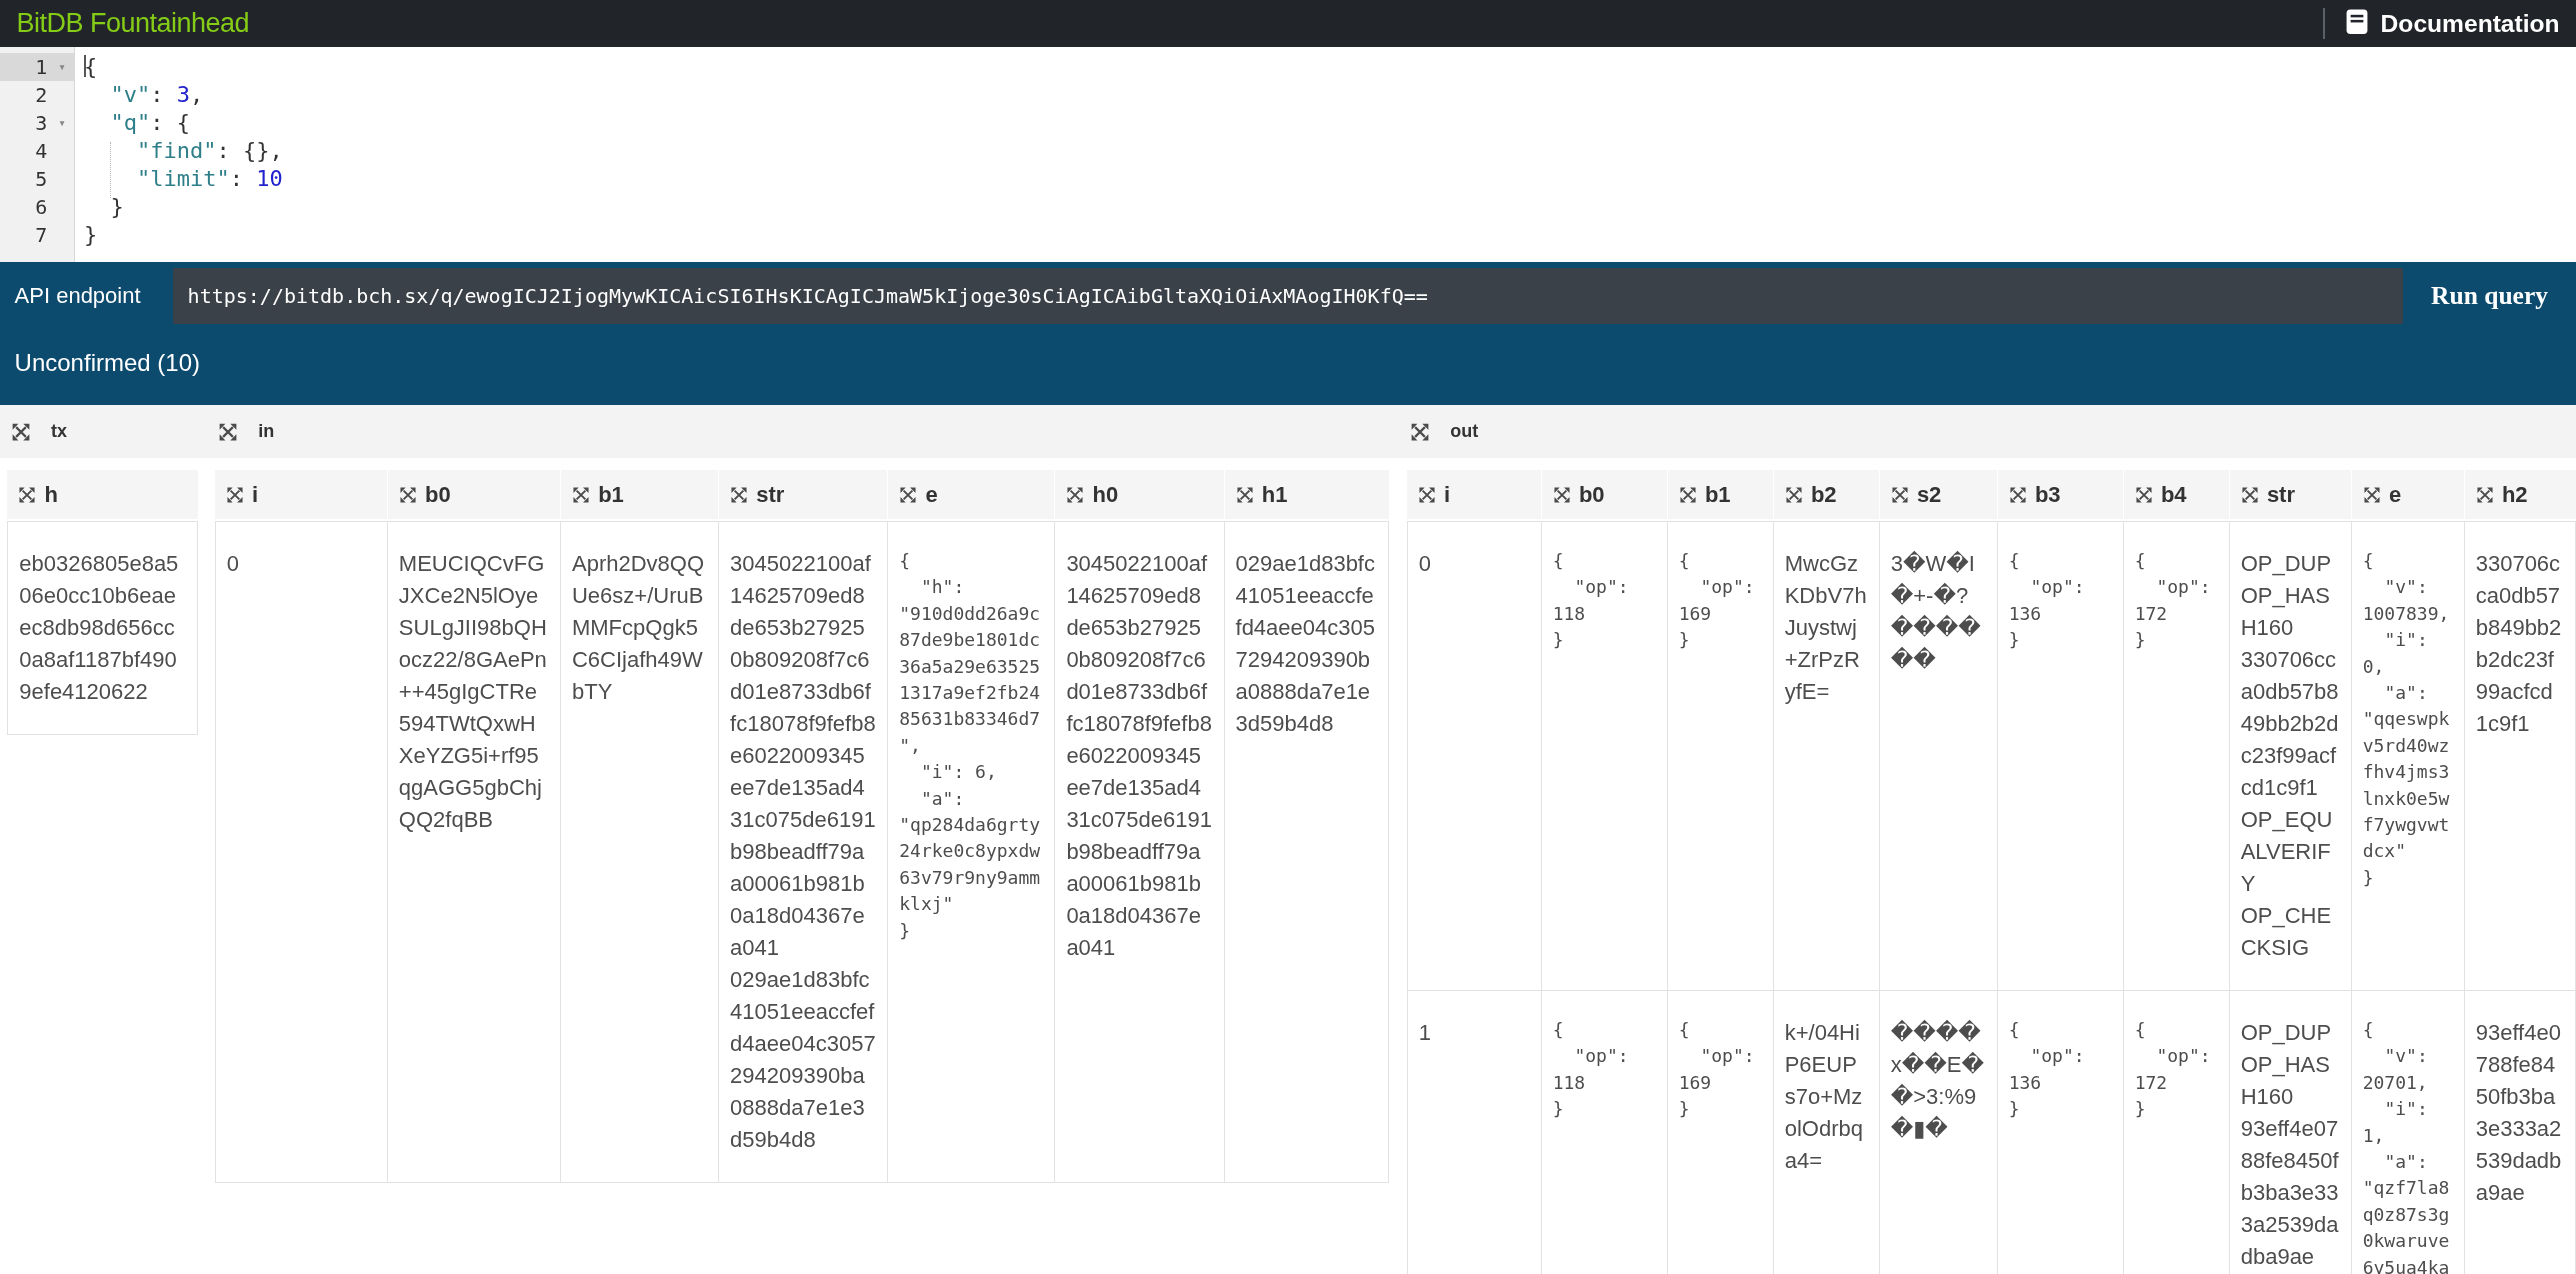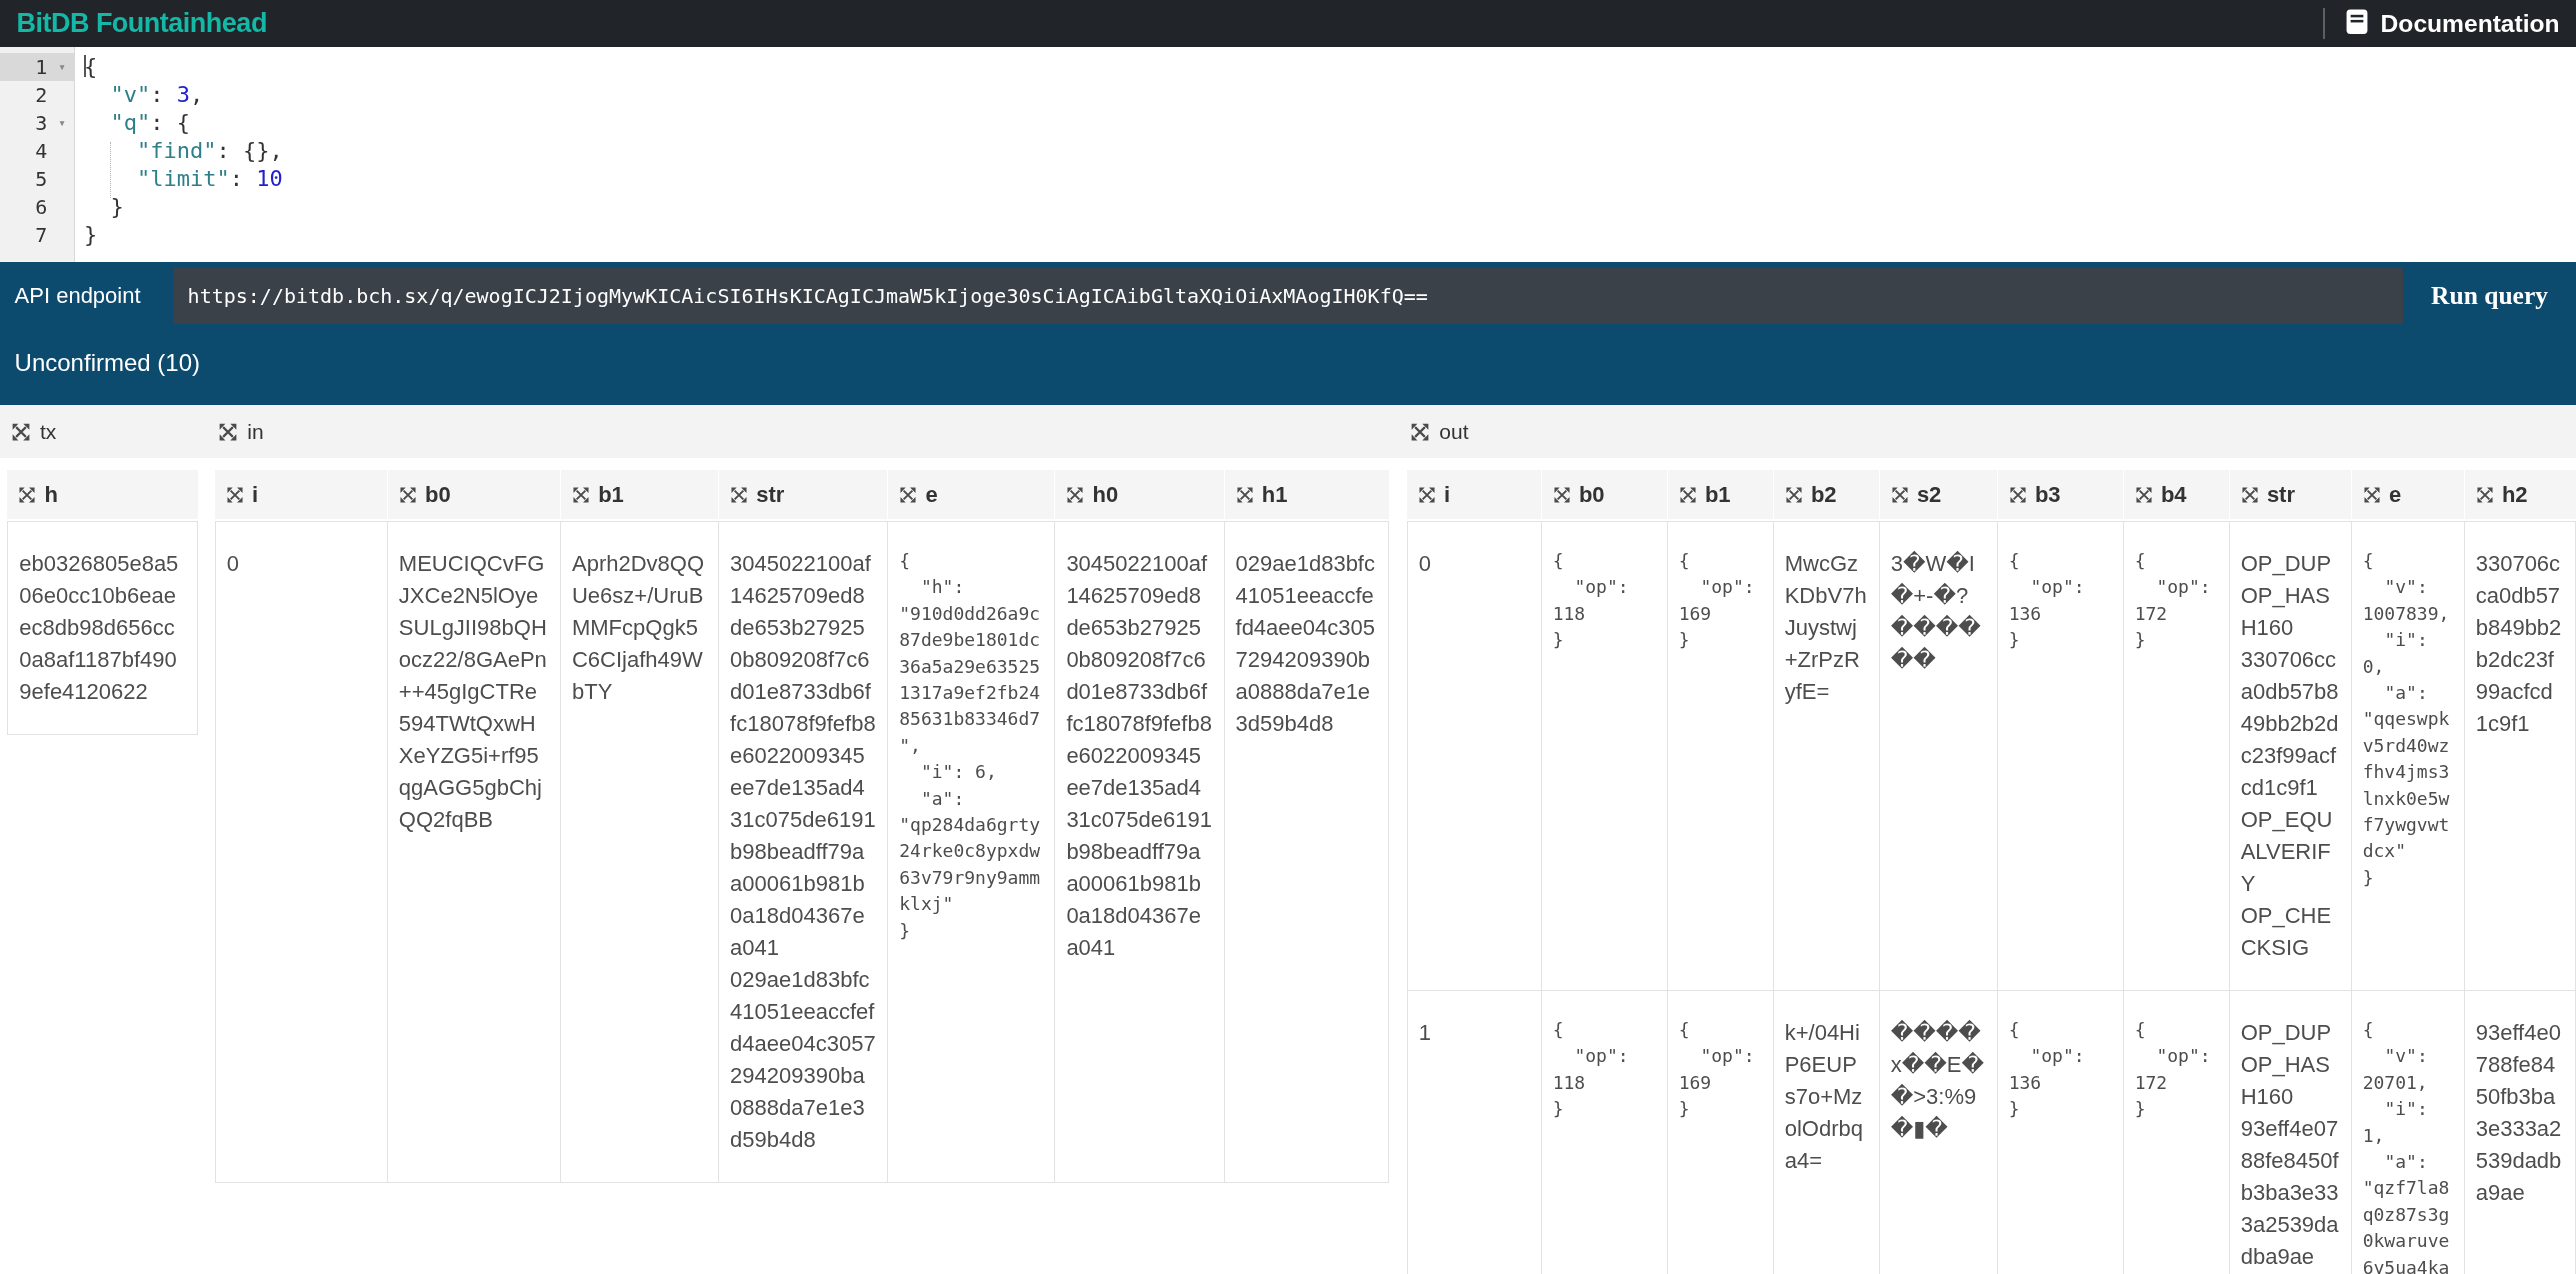--- a/index.html
+++ b/index.html
@@ -1,21 +1,21 @@
 <!DOCTYPE html>
 <html style="font-size:14.6px"><head>
 <meta charset="utf-8">
 <style>
   * { margin:0; padding:0; box-sizing:border-box; }
   html,body { width:2576px; height:1274px; overflow:hidden; background:#fff;
               font-family:"Liberation Sans","DejaVu Sans",sans-serif; }
 
   
   .topbar { height:47px; background:#212529; display:flex; align-items:center; padding:0 16.4px; }
-  .app-title { color:#14b8a6; font-size:27px; font-weight:700; letter-spacing:-0.5px; }
+  .app-title { color:#84cc16; font-size:27px; font-weight:400; letter-spacing:-0.5px; }
   .topbar-right { margin-left:auto; display:flex; align-items:center; }
   .tb-divider { width:1.8px; height:31px; background:#5a6066; margin-right:20px; }
   .doc-link { display:flex; align-items:center; gap:12px; color:#fff; text-decoration:none; cursor:pointer; }
   .doc-label { font-size:24.6px; font-weight:700; color:#fff; }
 
   
   .editor { height:215px; background:#fff; display:flex;
             font-family:"DejaVu Sans Mono","Liberation Mono",monospace; }
   .gutter { width:75px; background:#f1f1f1; border-right:0.9px solid #d8d8d8; padding-top:5.5px; }
   .gutter-line { height:28px; display:flex; align-items:center; }
@@ -45,21 +45,21 @@
              font-family:Liberation Serif, serif; }
   .unconfirmed { color:#fff; font-size:24px; margin:24.6px 0 0 14.6px; }
 
   
   .results { position:relative; }
   .band { position:absolute; left:0; top:0; width:100%; height:53px; background:#f3f3f3; }
   .groups { position:relative; display:flex; align-items:flex-start; padding-left:7.3px; }
   .group-tx { margin-right:16.4px; }
   .group-in { margin-right:18px; }
   .group-label { height:53px; display:flex; align-items:center; padding-left:3.6px; }
-  .glabel-text { font-size:21px; font-weight:400; color:#333; margin-left:9px; }
+  .glabel-text { font-size:18px; font-weight:700; color:#333; margin-left:20px; }
   .xicon { display:inline-flex; }
   .xicon svg { width:100%; height:100%; }
 
   table.results-table { border-collapse:separate; border-spacing:0; table-layout:fixed; margin-top:12px; }
   th { background:#f5f5f5; height:51px; padding:0 0 0 11px; text-align:left;
        border-bottom:2.7px solid #fff; border-right:1.8px solid #fff; cursor:pointer; }
   th:last-child { border-right:none; }
   .th-inner { display:flex; align-items:center; }
   .th-label { font-size:22px; font-weight:700; color:#333; margin-left:8.2px; }
   td { vertical-align:top; padding:26px 11px; background:#fff;

